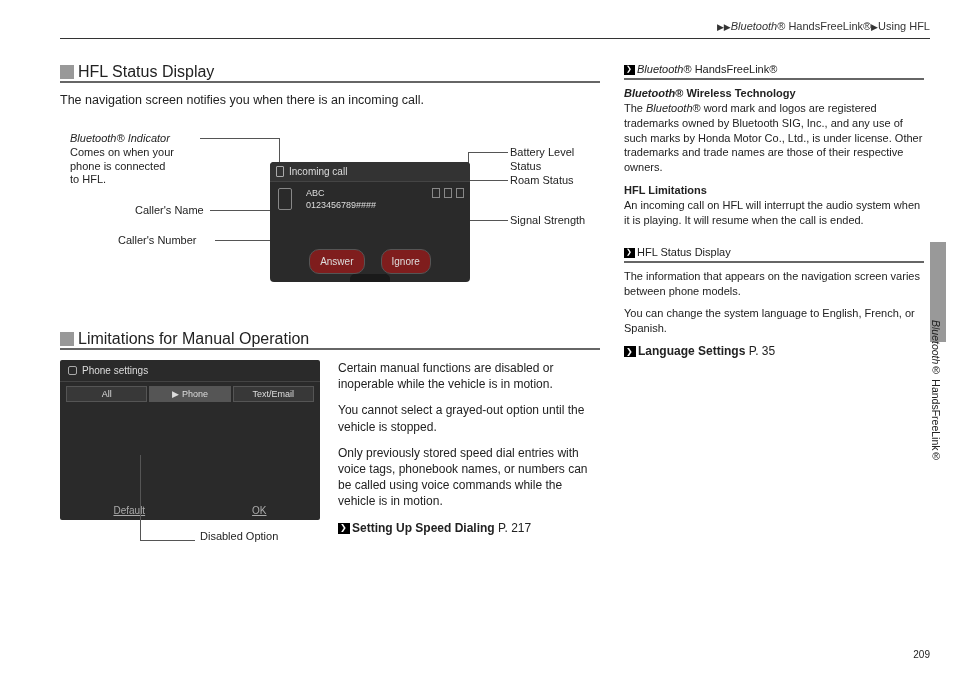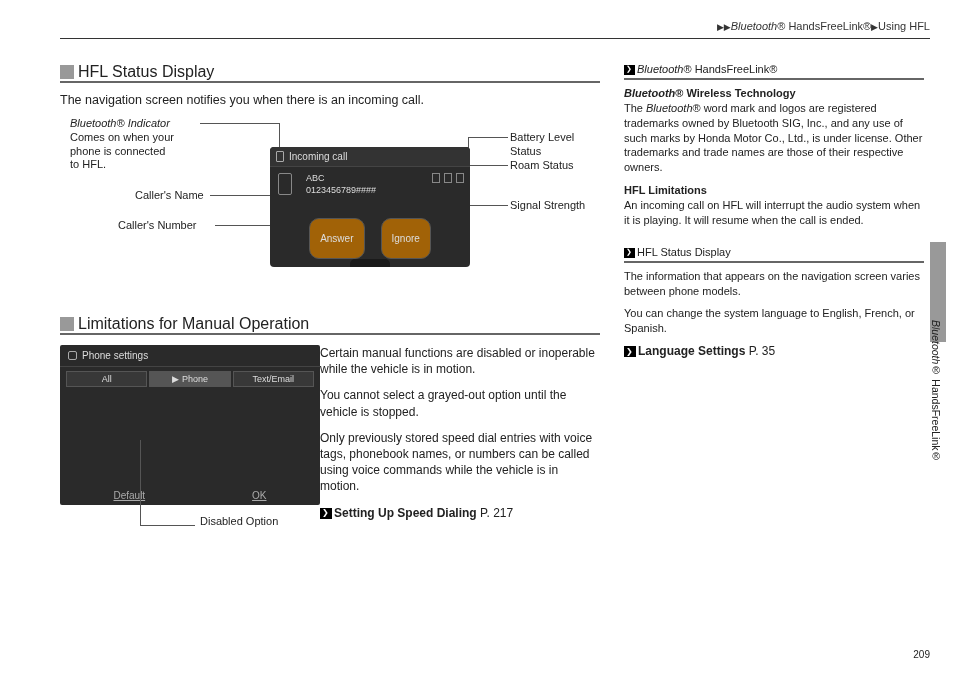--- a/index.html
+++ b/index.html
@@ -53,21 +53,21 @@
     height: 14px;
     background: #999;
     margin-right: 4px;
   }
   .section-head .title {
     font-size: 16px;
     font-weight: 500;
   }
   .intro {
     font-size: 12.5px;
-    margin-bottom: 10px;
+    margin-bottom: 25px;
   }
   
   .diagram1 {
     position: relative;
     width: 540px;
     height: 180px;
     margin-bottom: 18px;
   }
   .screen1 {
     position: absolute;
@@ -106,40 +106,41 @@
     top: 26px; right: 6px;
     display: flex; gap: 4px;
   }
   .screen1 .stat-box { width: 8px; height: 10px; border:1px solid #888; }
   .screen1 .btns {
     position: absolute;
     bottom: 8px; left: 0; right: 0;
     display: flex; justify-content: center; gap: 16px;
     font-size: 10px;
   }
-  .screen1 .btns span { padding: 14px 10px; background:#a16207; border:1px solid #555; border-radius:10px; }
+  .screen1 .btns span { padding: 6px 10px; background:#7f1d1d; border:1px solid #555; border-radius:10px; }
   .screen1 .handle {
     position:absolute; bottom:-2px; left:50%; transform:translateX(-50%);
     width:40px; height:10px; background:#1a1a1a; border-radius:5px 5px 0 0;
   }
   .callout {
     position: absolute;
     font-size: 11px;
     line-height: 1.25;
     color: #222;
   }
   .line {
     position: absolute;
     background: #555;
   }
   .lineH { height:1px; }
   .lineV { width:1px; }
   
   .row2 {
     display: flex;
+    gap: 18px;
   }
   .screen2-wrap {
     width: 260px;
   }
   .screen2 {
     width: 260px;
     height: 160px;
     background: #2a2a2a;
     color: #ddd;
     font-size: 10px;

